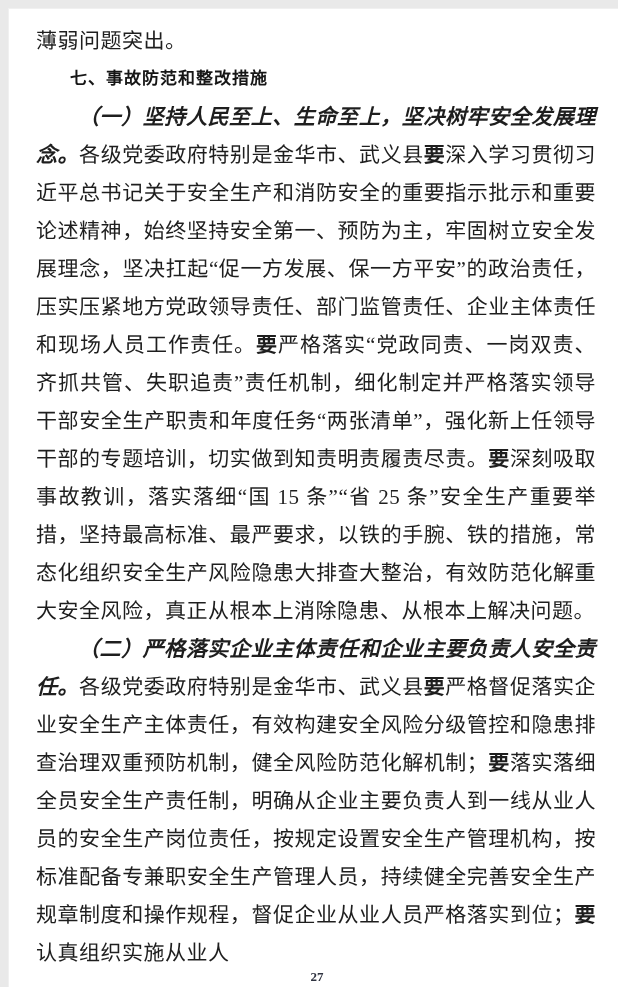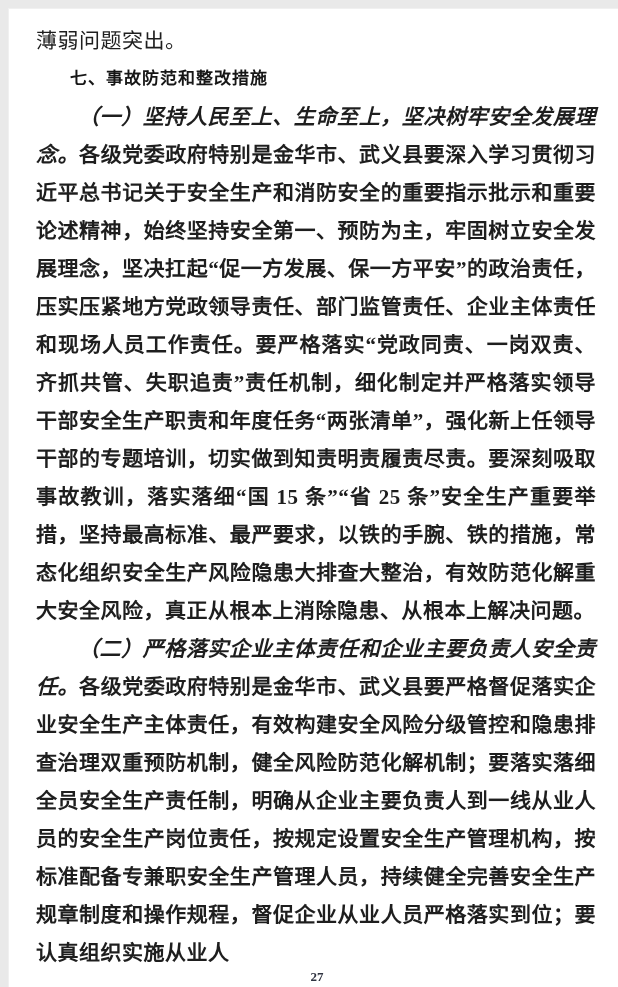--- a/index.html
+++ b/index.html
@@ -47,21 +47,21 @@
   }
   .lead {
     font-style: italic;
     font-weight: 600;
   }
   .emph {
     font-weight: 700;
     font-style: normal;
   }
   .run {
-    font-weight: 700;
+    font-weight: 400;
   }
   .page-number {
     position: absolute;
     bottom: 10px;
     left: 0;
     right: 0;
     text-align: center;
     font-family: "Liberation Serif", "DejaVu Serif", serif;
     font-size: 13px;
     font-weight: 600;

